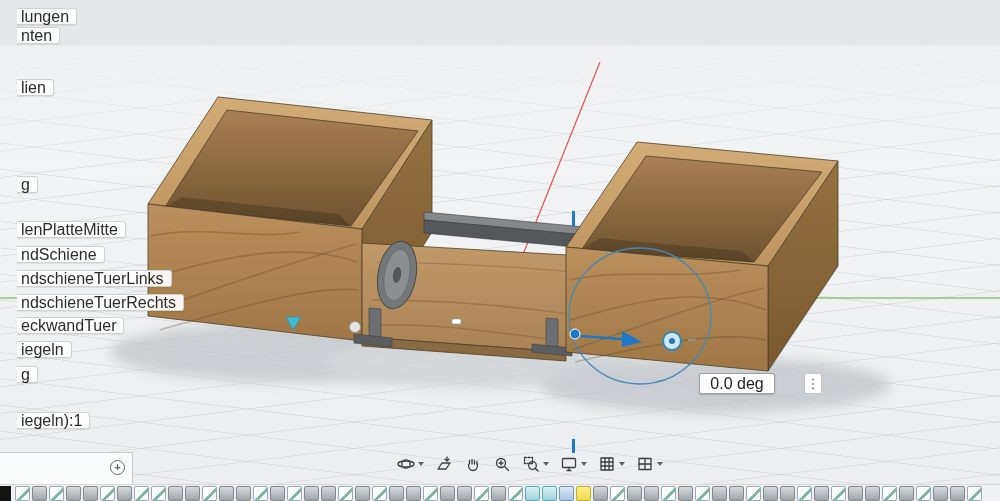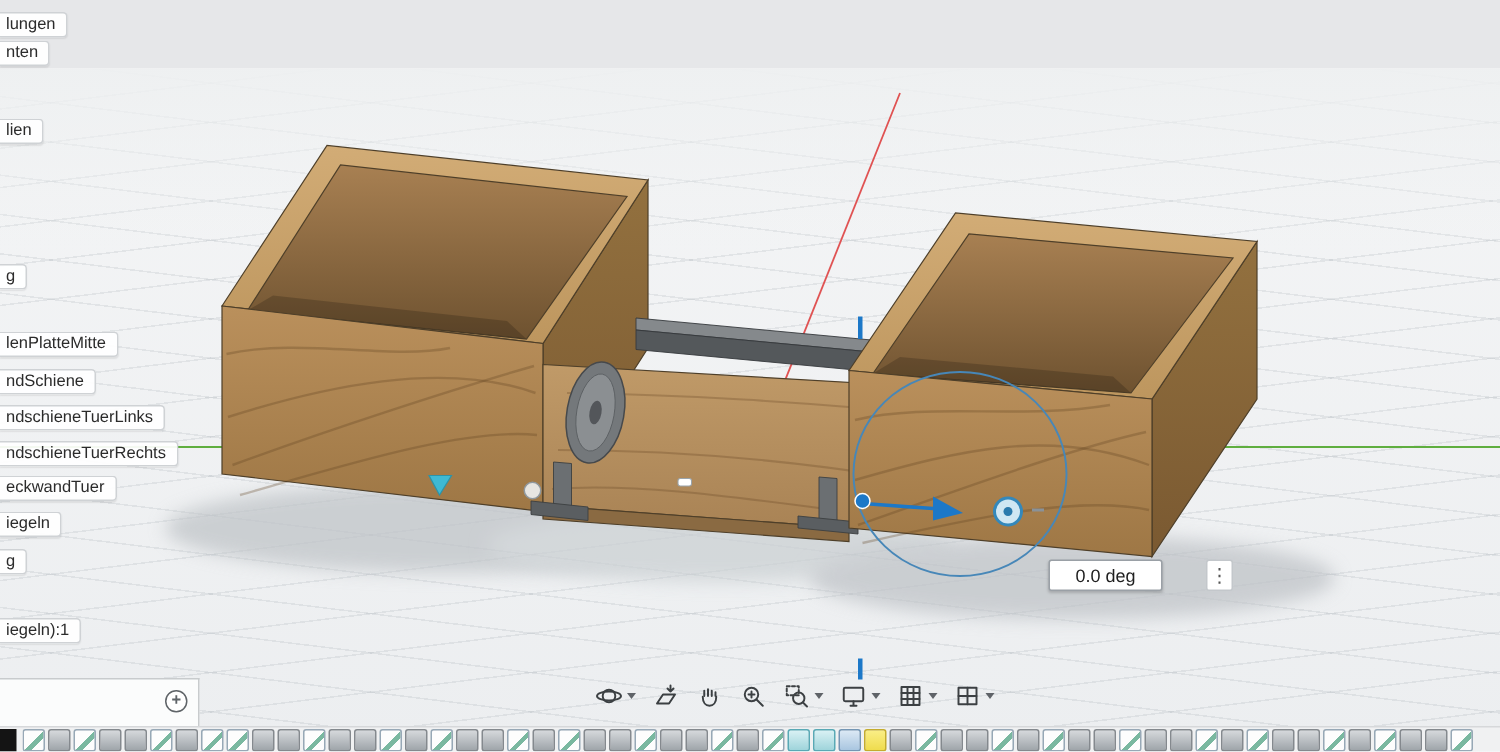--- a/index.html
+++ b/index.html
@@ -16,32 +16,32 @@
       repeating-linear-gradient(173deg,rgba(140,150,158,.16) 0 1px, transparent 1px 26px);
   }
   .grid-fade{
     position:absolute;left:0;right:0;top:46px;height:120px;pointer-events:none;
     background:linear-gradient(to bottom, rgba(238,240,241,.95), rgba(238,240,241,0));
   }
   .scene{position:absolute;left:0;top:0;pointer-events:none;}
 
   
   .chip{
-    position:absolute;left:0;
+    position:absolute;left:17px;
     background:rgba(255,255,255,.93);
     border:1px solid #cfd2d5;border-left:none;border-radius:0 3px 3px 0;
-    padding:1px 7px 1px 4px;font-size:11px;line-height:13px;color:#2b2b2b;
+    padding:1px 7px 1px 4px;font-size:16px;line-height:13px;color:#2b2b2b;
     box-shadow:0 1px 1px rgba(0,0,0,.08);white-space:nowrap;cursor:pointer;
   }
 
   
   .value-box{
     position:absolute;left:699px;top:373px;width:74px;height:19px;
     background:#fff;border:1px solid #9aa0a6;border-radius:2px;
-    font-size:12px;color:#1f1f1f;display:flex;align-items:center;justify-content:center;
+    font-size:16px;color:#1f1f1f;display:flex;align-items:center;justify-content:center;
     box-shadow:0 1px 2px rgba(0,0,0,.18);cursor:text;
   }
   .value-menu{
     position:absolute;left:804px;top:373px;width:16px;height:19px;
     background:#fff;border:1px solid #c3c7cb;border-radius:2px;
     font-size:13px;color:#555;display:flex;align-items:center;justify-content:center;cursor:pointer;
   }
 
   
   .bl-panel{

